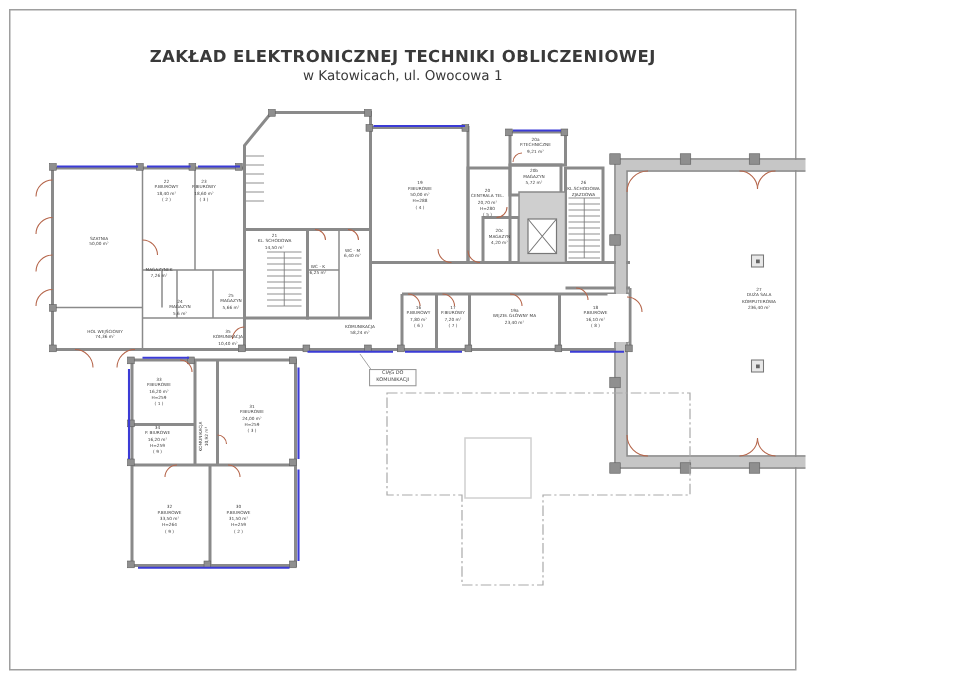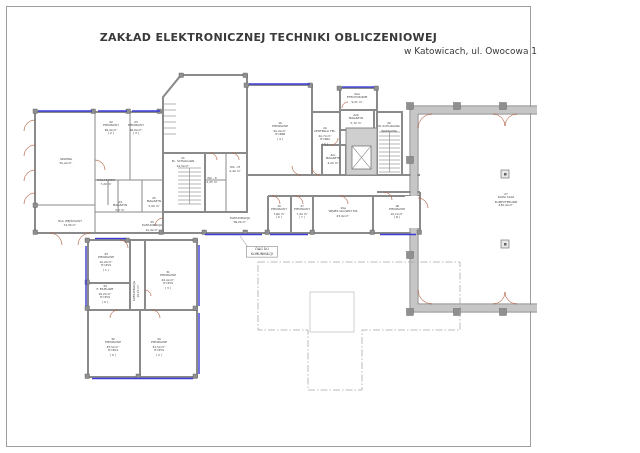--- a/index.html
+++ b/index.html
@@ -1,21 +1,21 @@
 <!DOCTYPE html>
 <html><head>
 <meta charset="utf-8">
 <style>
   html,body{margin:0;padding:0;background:#fff;}
   .page{position:relative;width:537px;height:453px;background:#fff;overflow:hidden;
         font-family:"DejaVu Sans", sans-serif;}
   .frame{position:absolute;inset:6px;border:1px solid #9e9e9e;}
   .title{position:absolute;top:31px;left:0;width:100%;text-align:center;color:#3a3a3a;}
   .t1{font-size:11px;font-weight:bold;letter-spacing:.3px;}
-  .t2{font-size:9px;margin-top:2px;text-align:right;}
+  .t2{font-size:9px;margin-top:2px;}
   .t3{font-size:8px;margin-top:2px;letter-spacing:.5px;}
   svg.plan{position:absolute;left:0;top:0;}
   .rl{position:absolute;transform:translate(-50%,-50%) scale(.62);text-align:center;
       font-size:4.6px;line-height:1.4;color:#3d3d3d;white-space:nowrap;}
   .rl span{display:block;}
   .rl.vert{transform:translate(-50%,-50%) rotate(-90deg) scale(.62);}
   .callout{position:absolute;left:246px;top:246px;width:42px;transform:scale(.72);
       transform-origin:top left;border:1px solid #999;background:#fff;text-align:center;
       font-size:4.6px;line-height:1.35;color:#444;padding:1px 0;}
 </style>

